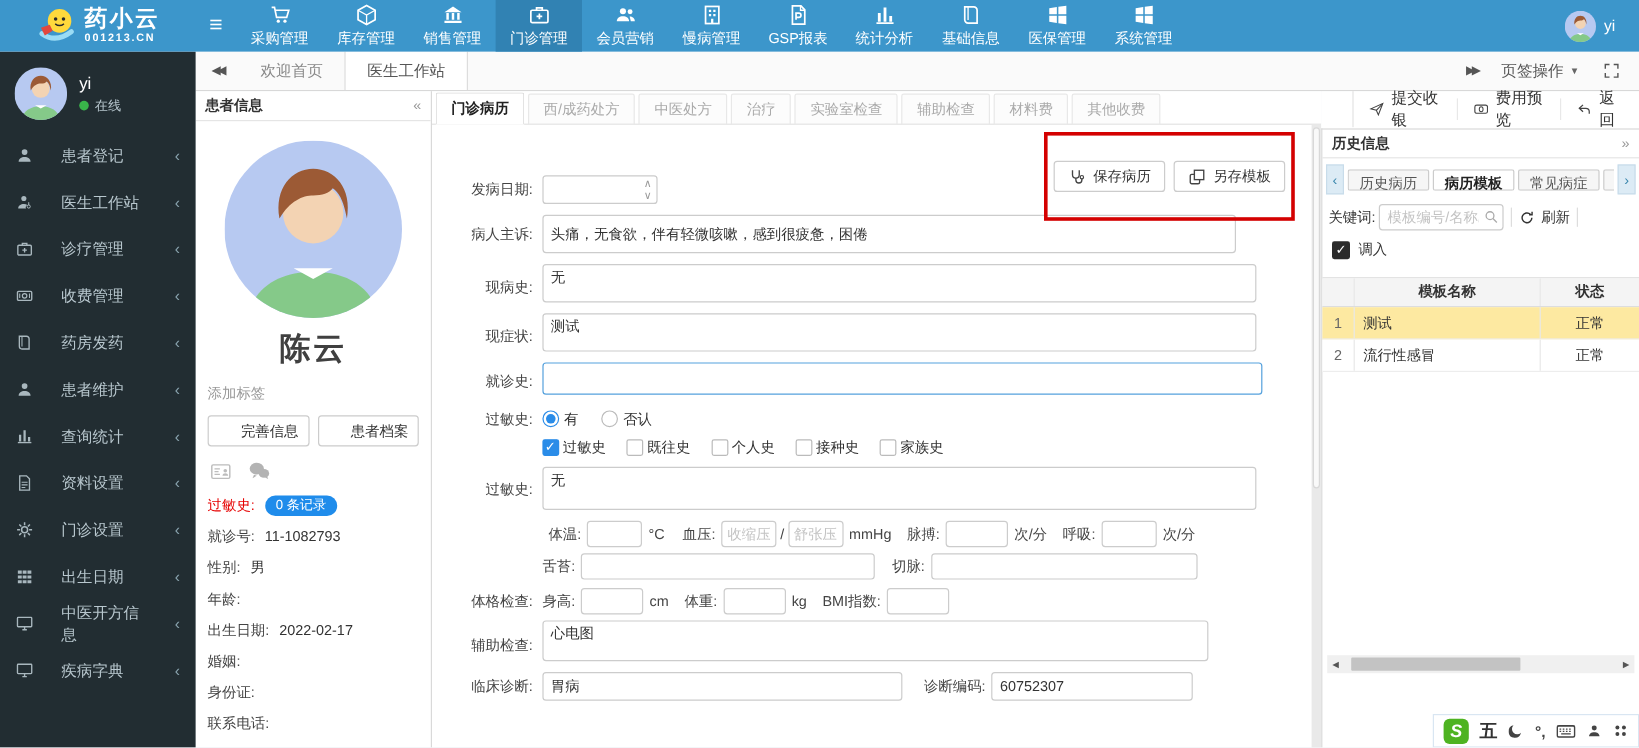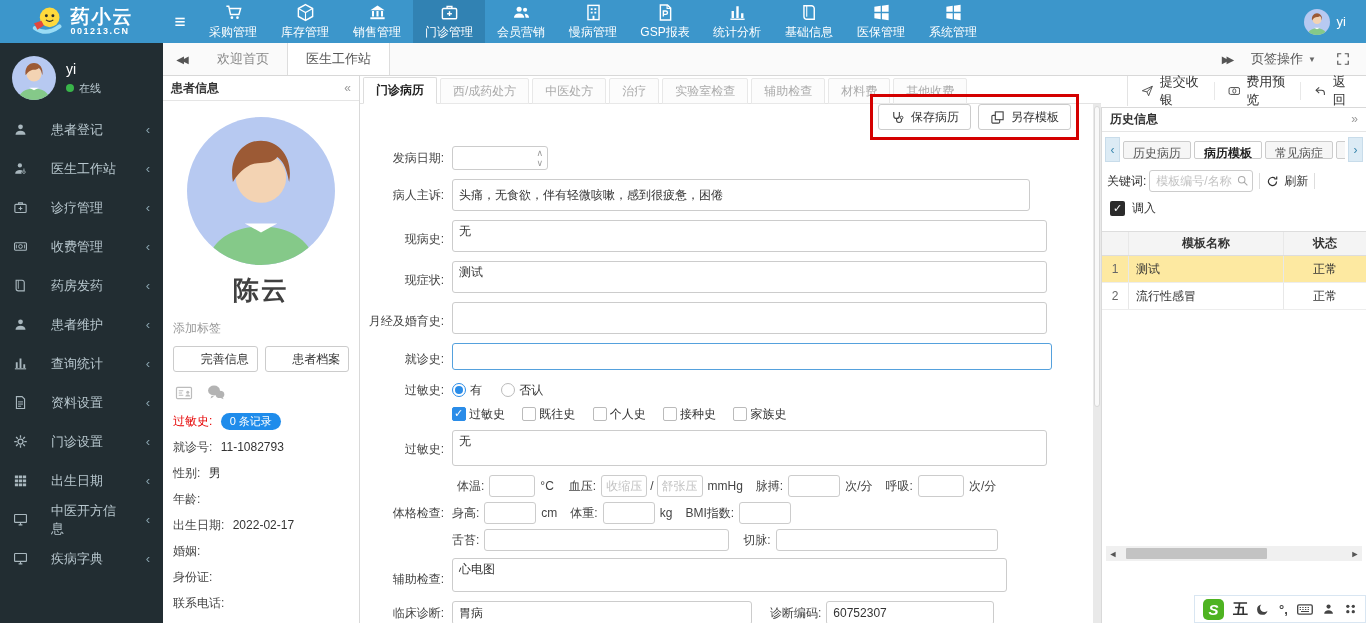--- a/index.html
+++ b/index.html
@@ -64,21 +64,21 @@
   .p-field { padding:0 10px; line-height:26px; color:#333; white-space:nowrap; }
   .p-field .lab { color:#444; margin-right:5px; }
   .allergy-lab { color:#e60000; margin-right:5px; }
   .badge { display:inline-block; background:#1f8ceb; color:#fff; border-radius:9px; padding:0 9px; height:17px; line-height:17px; font-size:11px; vertical-align:middle; cursor:pointer; }
 
   
   .form { position:absolute; left:360px; top:76px; width:741px; bottom:0; background:#fff; z-index:3; }
   .f-tabs { height:28px; border-bottom:1px solid #e3e3e3; display:flex; align-items:flex-end; padding-left:3px; gap:3px; }
   .f-tab { height:26px; line-height:25px; padding:0 12px; font-size:12px; color:#aaa; border:1px solid #e8e8e8; background:#fcfcfc; margin-bottom:-1px; white-space:nowrap; cursor:pointer; border-radius:2px 2px 0 0; }
   .f-tab.active { color:#222; font-weight:bold; background:#fff; border-color:#ddd; border-bottom-color:#fff; height:27px; }
-  .anno { position:absolute; top:18px; right:22px; border:3px solid #d40000; padding:7px 5px; display:flex; gap:7px; z-index:20; background:transparent; }
+  .anno { position:absolute; top:34px; right:22px; border:3px solid #d40000; padding:21px 5px; display:flex; gap:7px; z-index:20; background:transparent; }
   .btn-save { height:26px; padding:0 11px; border:1px solid #ccc; background:#fff; border-radius:3px; font-size:12px; color:#333; display:flex; align-items:center; gap:6px; cursor:pointer; }
   .btn-ico { width:15px; height:15px; color:#444; }
   .f-body { position:absolute; top:28px; left:0; right:8px; bottom:0; overflow:hidden; padding-top:42px; }
   .frow { display:flex; align-items:center; margin-bottom:9px; }
   .frow.top { align-items:flex-start; }
   .flabel { width:92px; text-align:right; padding-right:8px; font-size:12px; color:#444; flex:none; line-height:22px; }
   .slabel { font-size:12px; color:#444; margin:0 5px; white-space:nowrap; }
   .inp-date { width:96px; height:24px; padding-right:18px; }
   .date-wrap { position:relative; }
   .spin { position:absolute; right:5px; top:2px; display:flex; flex-direction:column; line-height:10px; font-size:9px; color:#999; cursor:pointer; }
@@ -658,24 +658,20 @@
     </div>
     <div class="frow top">
       <span class="flabel" style="padding-top:8px">现病史:</span>
       <textarea class="ta" style="">无</textarea>
     </div>
     <div class="frow top">
       <span class="flabel" style="padding-top:8px">现症状:</span>
       <textarea class="ta" style="">测试</textarea>
     </div>
     <div class="frow top">
-      <span class="flabel" style="padding-top:8px">月经及婚育史:</span>
-      <textarea class="ta" style=""></textarea>
-    </div>
-    <div class="frow top">
       <span class="flabel" style="padding-top:5px">就诊史:</span>
       <textarea class="ta ta-visit" style=""></textarea>
     </div>
     <div class="frow" style="margin-bottom:5px">
       <span class="flabel">过敏史:</span>
       <span>
         
       
           <span class="opt">
             <span class="radio checked"></span><span>有</span>
@@ -726,37 +722,37 @@
       <span class="slabel" style="margin:0 3px">/</span>
       <input class="inp-bp" placeholder="舒张压" style="">
       <span class="slabel">mmHg</span>
       <span class="slabel" style="margin-left:8px">脉搏:</span>
       <input class="inp-sm" value="" style="">
       <span class="slabel">次/分</span>
       <span class="slabel" style="margin-left:8px">呼吸:</span>
       <input class="inp-xs" value="" style="">
       <span class="slabel">次/分</span>
     </div>
+    <div class="frow" style="margin-bottom:7px">
+      <span class="flabel"></span>
+      <span class="slabel" style="margin-left:0">舌苔:</span>
+      <input class="inp-tongue" value="" style="">
+      <span class="slabel" style="margin-left:14px">切脉:</span>
+      <input class="inp-pulse" value="" style="">
+    </div>
     <div class="frow" style="margin-bottom:5px">
       <span class="flabel">体格检查:</span>
       <span class="slabel" style="margin-left:0">身高:</span>
       <input class="inp-sm" value="" style="">
       <span class="slabel">cm</span>
       <span class="slabel" style="margin-left:8px">体重:</span>
       <input class="inp-sm" value="" style="">
       <span class="slabel">kg</span>
       <span class="slabel" style="margin-left:8px">BMI指数:</span>
       <input class="inp-sm" value="" style="">
-    </div>
-    <div class="frow" style="margin-bottom:7px">
-      <span class="flabel"></span>
-      <span class="slabel" style="margin-left:0">舌苔:</span>
-      <input class="inp-tongue" value="" style="">
-      <span class="slabel" style="margin-left:14px">切脉:</span>
-      <input class="inp-pulse" value="" style="">
     </div>
     <div class="frow top">
       <span class="flabel" style="padding-top:10px">辅助检查:</span>
       <textarea class="ta ta-aux" style="">心电图</textarea>
     </div>
     <div class="frow">
       <span class="flabel">临床诊断:</span>
       <input class="inp-diag" value="胃病" style="">
       <span class="slabel" style="margin-left:18px">诊断编码:</span>
       <input class="inp-code" value="60752307" style="">

